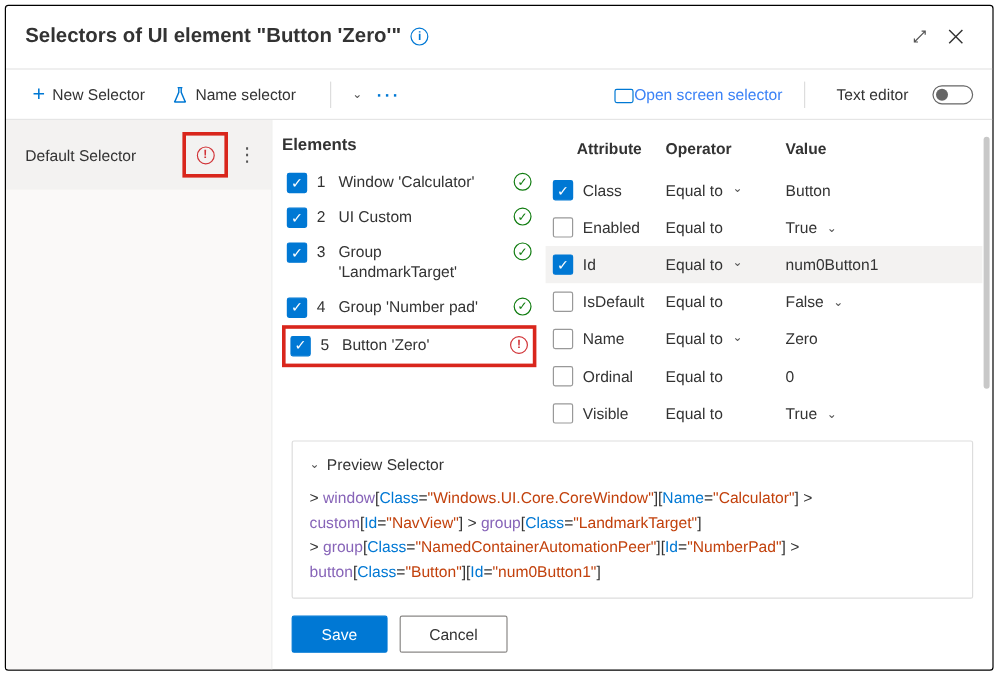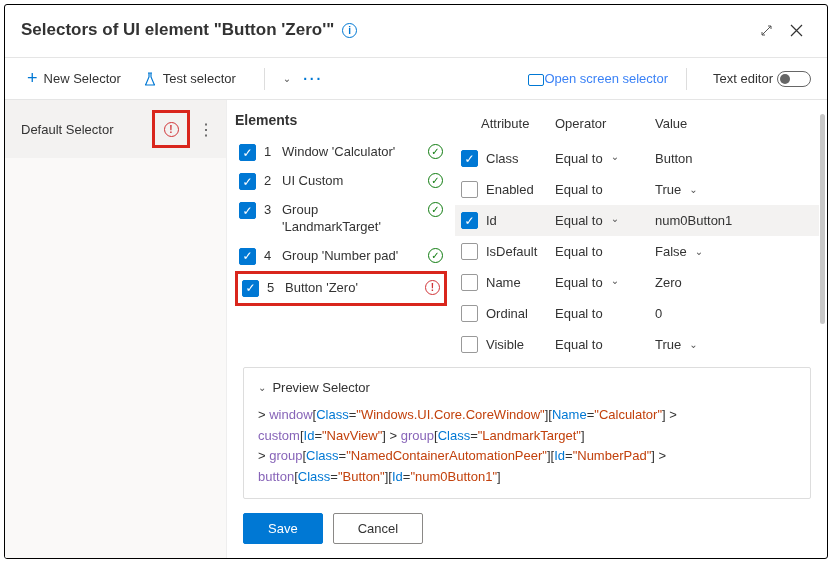--- a/index.html
+++ b/index.html
@@ -11,21 +11,21 @@
 .spacer{flex:1}
 .win-btn{width:30px;height:30px;display:flex;align-items:center;justify-content:center;cursor:pointer;color:#555}
 .toolbar{display:flex;align-items:center;padding:6px 16px;border-bottom:1px solid #e5e5e5}
 .tb-btn{display:flex;align-items:center;gap:6px;padding:4px 6px;margin-right:10px;cursor:pointer;font-size:13px;color:#333}
 .plus-icon{color:#0078d4;font-size:18px;font-weight:300}
 .flask-icon{color:#0078d4}
 .chev{color:#555;font-size:10px;padding:0 6px;cursor:pointer}
 .dots{color:#0078d4;letter-spacing:2px;font-size:14px;cursor:pointer;padding:0 6px;font-weight:700}
 .screen-btn{display:flex;align-items:flex-end;gap:0;color:#3b82f6;font-size:13px;padding:4px 6px;cursor:pointer}
 .screen-icon{width:16px;height:12px;border:1.5px solid #0078d4;border-radius:2px}
-.toggle-wrap{display:flex;align-items:center;gap:4px;margin-left:14px;font-size:13px;color:#333}
+.toggle-wrap{display:flex;align-items:center;gap:20px;margin-left:14px;font-size:13px;color:#333}
 .toggle{width:34px;height:16px;border:1px solid #666;border-radius:10px;position:relative;cursor:pointer}
 .toggle::after{content:"";position:absolute;left:2px;top:2px;width:10px;height:10px;background:#666;border-radius:50%}
 .divider-v{width:1px;height:22px;background:#ddd;margin:0 12px}
 .body{flex:1;display:flex;overflow:hidden}
 .sidebar{width:222px;background:#faf9f8;border-right:1px solid #eee}
 .sel-item{display:flex;align-items:center;padding:10px 8px 10px 16px;font-size:13px;color:#333;background:#f3f2f1}
 .sel-item .status{margin-left:auto;width:38px;height:38px;display:flex;align-items:center;justify-content:center;border:3px solid #d9261c;margin-right:4px}
 .err-icon{width:15px;height:15px;border:1.5px solid #d13438;border-radius:50%;color:#d13438;font-size:10px;display:flex;align-items:center;justify-content:center;font-weight:700}
 .kebab{font-size:16px;color:#555;cursor:pointer;padding:0 4px}
 .main{flex:1;display:flex;flex-direction:column;overflow:hidden}
@@ -33,21 +33,21 @@
 .elements-col{width:220px;padding:10px 0 10px 8px}
 .col-title{font-size:14px;font-weight:600;color:#333;padding:2px 0 10px 0}
 .el-row{display:flex;align-items:flex-start;padding:6px 4px;font-size:13px;color:#333;gap:8px}
 .el-row.hl{border:3px solid #d9261c}
 .cb{width:17px;height:17px;border:1px solid #999;border-radius:2px;flex-shrink:0;cursor:pointer}
 .cb.checked{background:#0078d4;border-color:#0078d4;display:flex;align-items:center;justify-content:center;color:#fff;font-size:12px}
 .el-num{width:10px;color:#333}
 .el-label{flex:1;line-height:1.3}
 .ok-icon{width:15px;height:15px;border:1.5px solid #107c10;border-radius:50%;color:#107c10;font-size:10px;display:flex;align-items:center;justify-content:center;flex-shrink:0}
 .attr-col{flex:1;padding:10px 8px 10px 8px;overflow-y:auto;position:relative}
-.attr-head{display:flex;font-size:13px;font-weight:400;color:#333;padding:6px 0 12px 0}
+.attr-head{display:flex;font-size:13px;font-weight:700;color:#333;padding:6px 0 12px 0}
 .attr-head>div:nth-child(1){width:100px;padding-left:26px}
 .attr-head>div:nth-child(2){width:100px}
 .attr-head>div:nth-child(3){flex:1}
 .attr-row{display:flex;align-items:center;padding:7px 6px;font-size:13px;color:#333}
 .attr-row.sel{background:#f3f2f1}
 .attr-row>div:nth-child(1){width:94px;display:flex;align-items:center;gap:8px}
 .attr-row>div:nth-child(2){width:100px;display:flex;align-items:flex-start;gap:8px}
 .attr-row>div:nth-child(3){flex:1;display:flex;align-items:center;gap:8px}
 .chev-d{font-size:10px;color:#555}
 .scrollbar{position:absolute;right:2px;top:14px;width:5px;height:210px;background:#c8c8c8;border-radius:3px}
@@ -90,21 +90,21 @@
     <div class="tb-btn">
       <span class="plus-icon">+</span>
       <span>New Selector</span>
     </div>
     <div class="tb-btn">
       <span class="flask-icon">
         <svg width="14" height="14" viewBox="0 0 14 14">
             <path d="M5 1 H9 M6 1 V5 L3 12 Q2 13 3 13 H11 Q12 13 11 12 L8 5 V1" stroke="#0078d4" stroke-width="1.2" fill="none"></path>
           </svg>
       </span>
-      <span>Test selector</span>
+      <span>Name selector</span>
     </div>
     <div class="divider-v"></div>
     <span class="chev">⌄</span>
     <span class="dots">···</span>
     <div class="spacer"></div>
     <div class="screen-btn">
       <span class="screen-icon"></span>
       <span>Open screen selector</span>
     </div>
     <div class="divider-v"></div>

